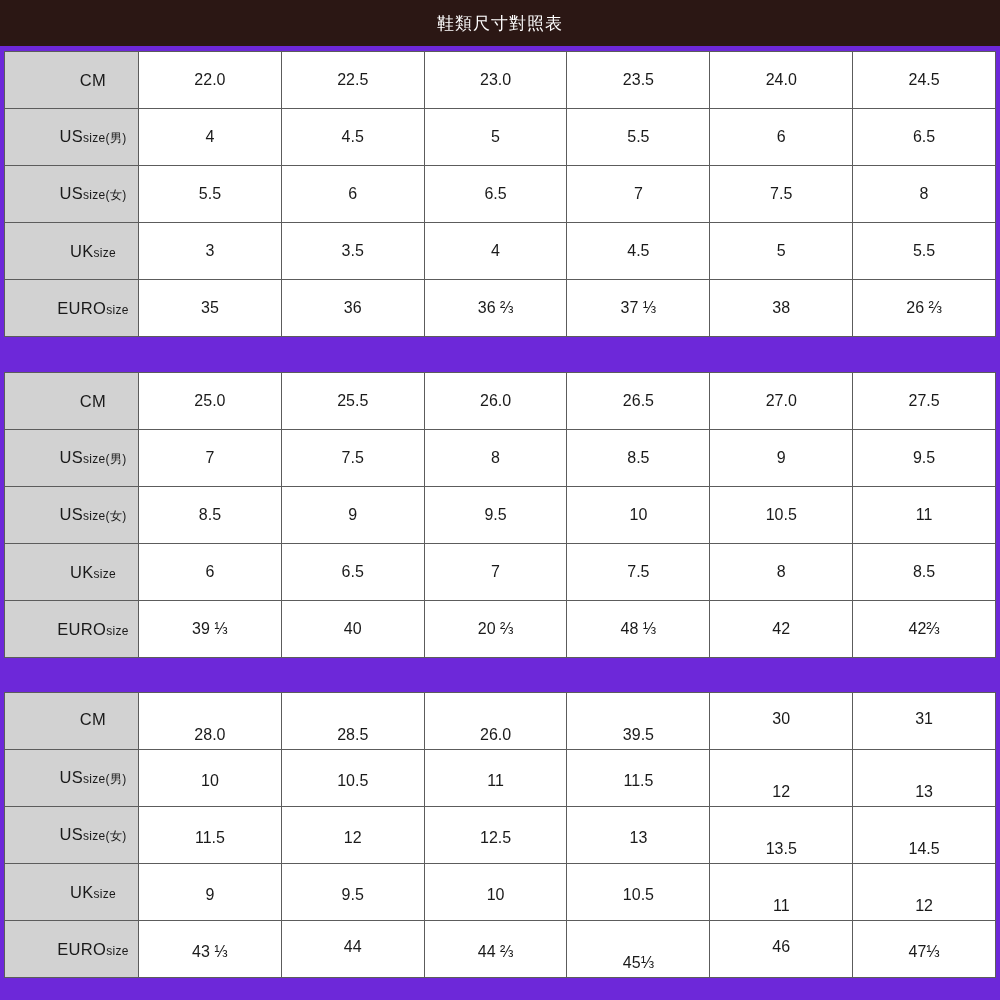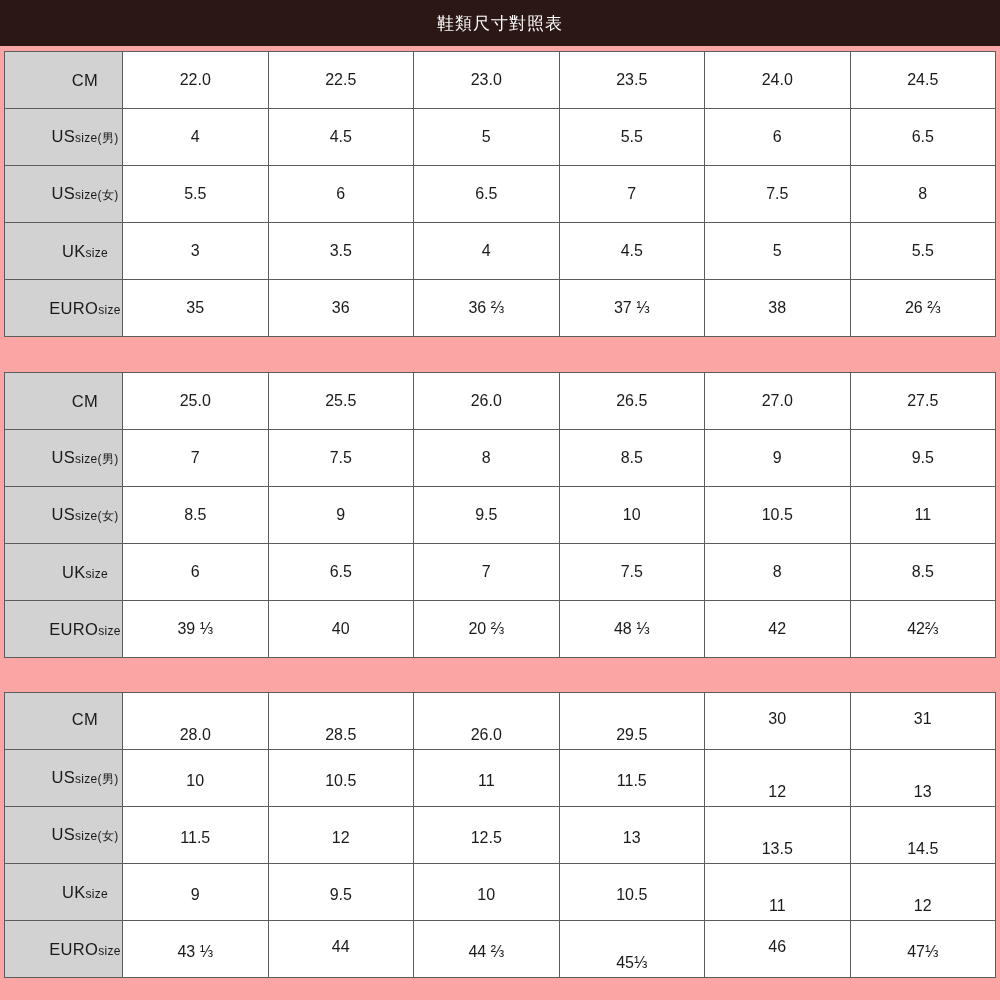--- a/index.html
+++ b/index.html
@@ -8,21 +8,21 @@
     padding: 0;
     width: 1000px;
     height: 1000px;
     background: #ffffff;
     font-family: "Liberation Sans", sans-serif;
   }
   #page {
     position: relative;
     width: 1000px;
     height: 1000px;
-    background: #fca5a5;
+    background: #6d28d9;
     overflow: hidden;
   }
   .title-bar {
     position: absolute;
     left: 0;
     top: 0;
     width: 1000px;
     height: 46px;
     background: #2b1714;
     color: #ffffff;
@@ -52,21 +52,21 @@
     text-align: center;
     vertical-align: middle;
     font-size: 16px;
     color: #1a1a1a;
     height: 57px;
     padding: 0;
     background: #ffffff;
   }
   table.size-table td.rowhead {
     background: #d2d2d2;
-    width: 118px;
+    width: 134px;
     font-size: 16.5px;
     letter-spacing: 0.3px;
     padding-left: 43px;
   }
   table.size-table td.rowhead .sub {
     font-size: 12px;
   }
   
   .jit-a { position: relative; top: 14px; }
   .jit-b { position: relative; top: -2px; }
@@ -208,21 +208,21 @@
   <div class="table-block block3">
     <table class="size-table">
       <tbody>
           <tr>
         <td class="rowhead">
           <span class="jit-b">CM</span>
         </td>
         <td><span class="jit-a">28.0</span></td>
         <td><span class="jit-a">28.5</span></td>
         <td><span class="jit-a">26.0</span></td>
-        <td><span class="jit-a">29.5</span></td>
+        <td><span class="jit-a">39.5</span></td>
         <td><span class="jit-b">30</span></td>
         <td><span class="jit-b">31</span></td>
       </tr>
       <tr>
         <td class="rowhead">
           <span>US</span><span class="sub">size(男)</span>
         </td>
         <td><span class="jit-c">10</span></td>
         <td><span class="jit-c">10.5</span></td>
         <td><span class="jit-c">11</span></td>

